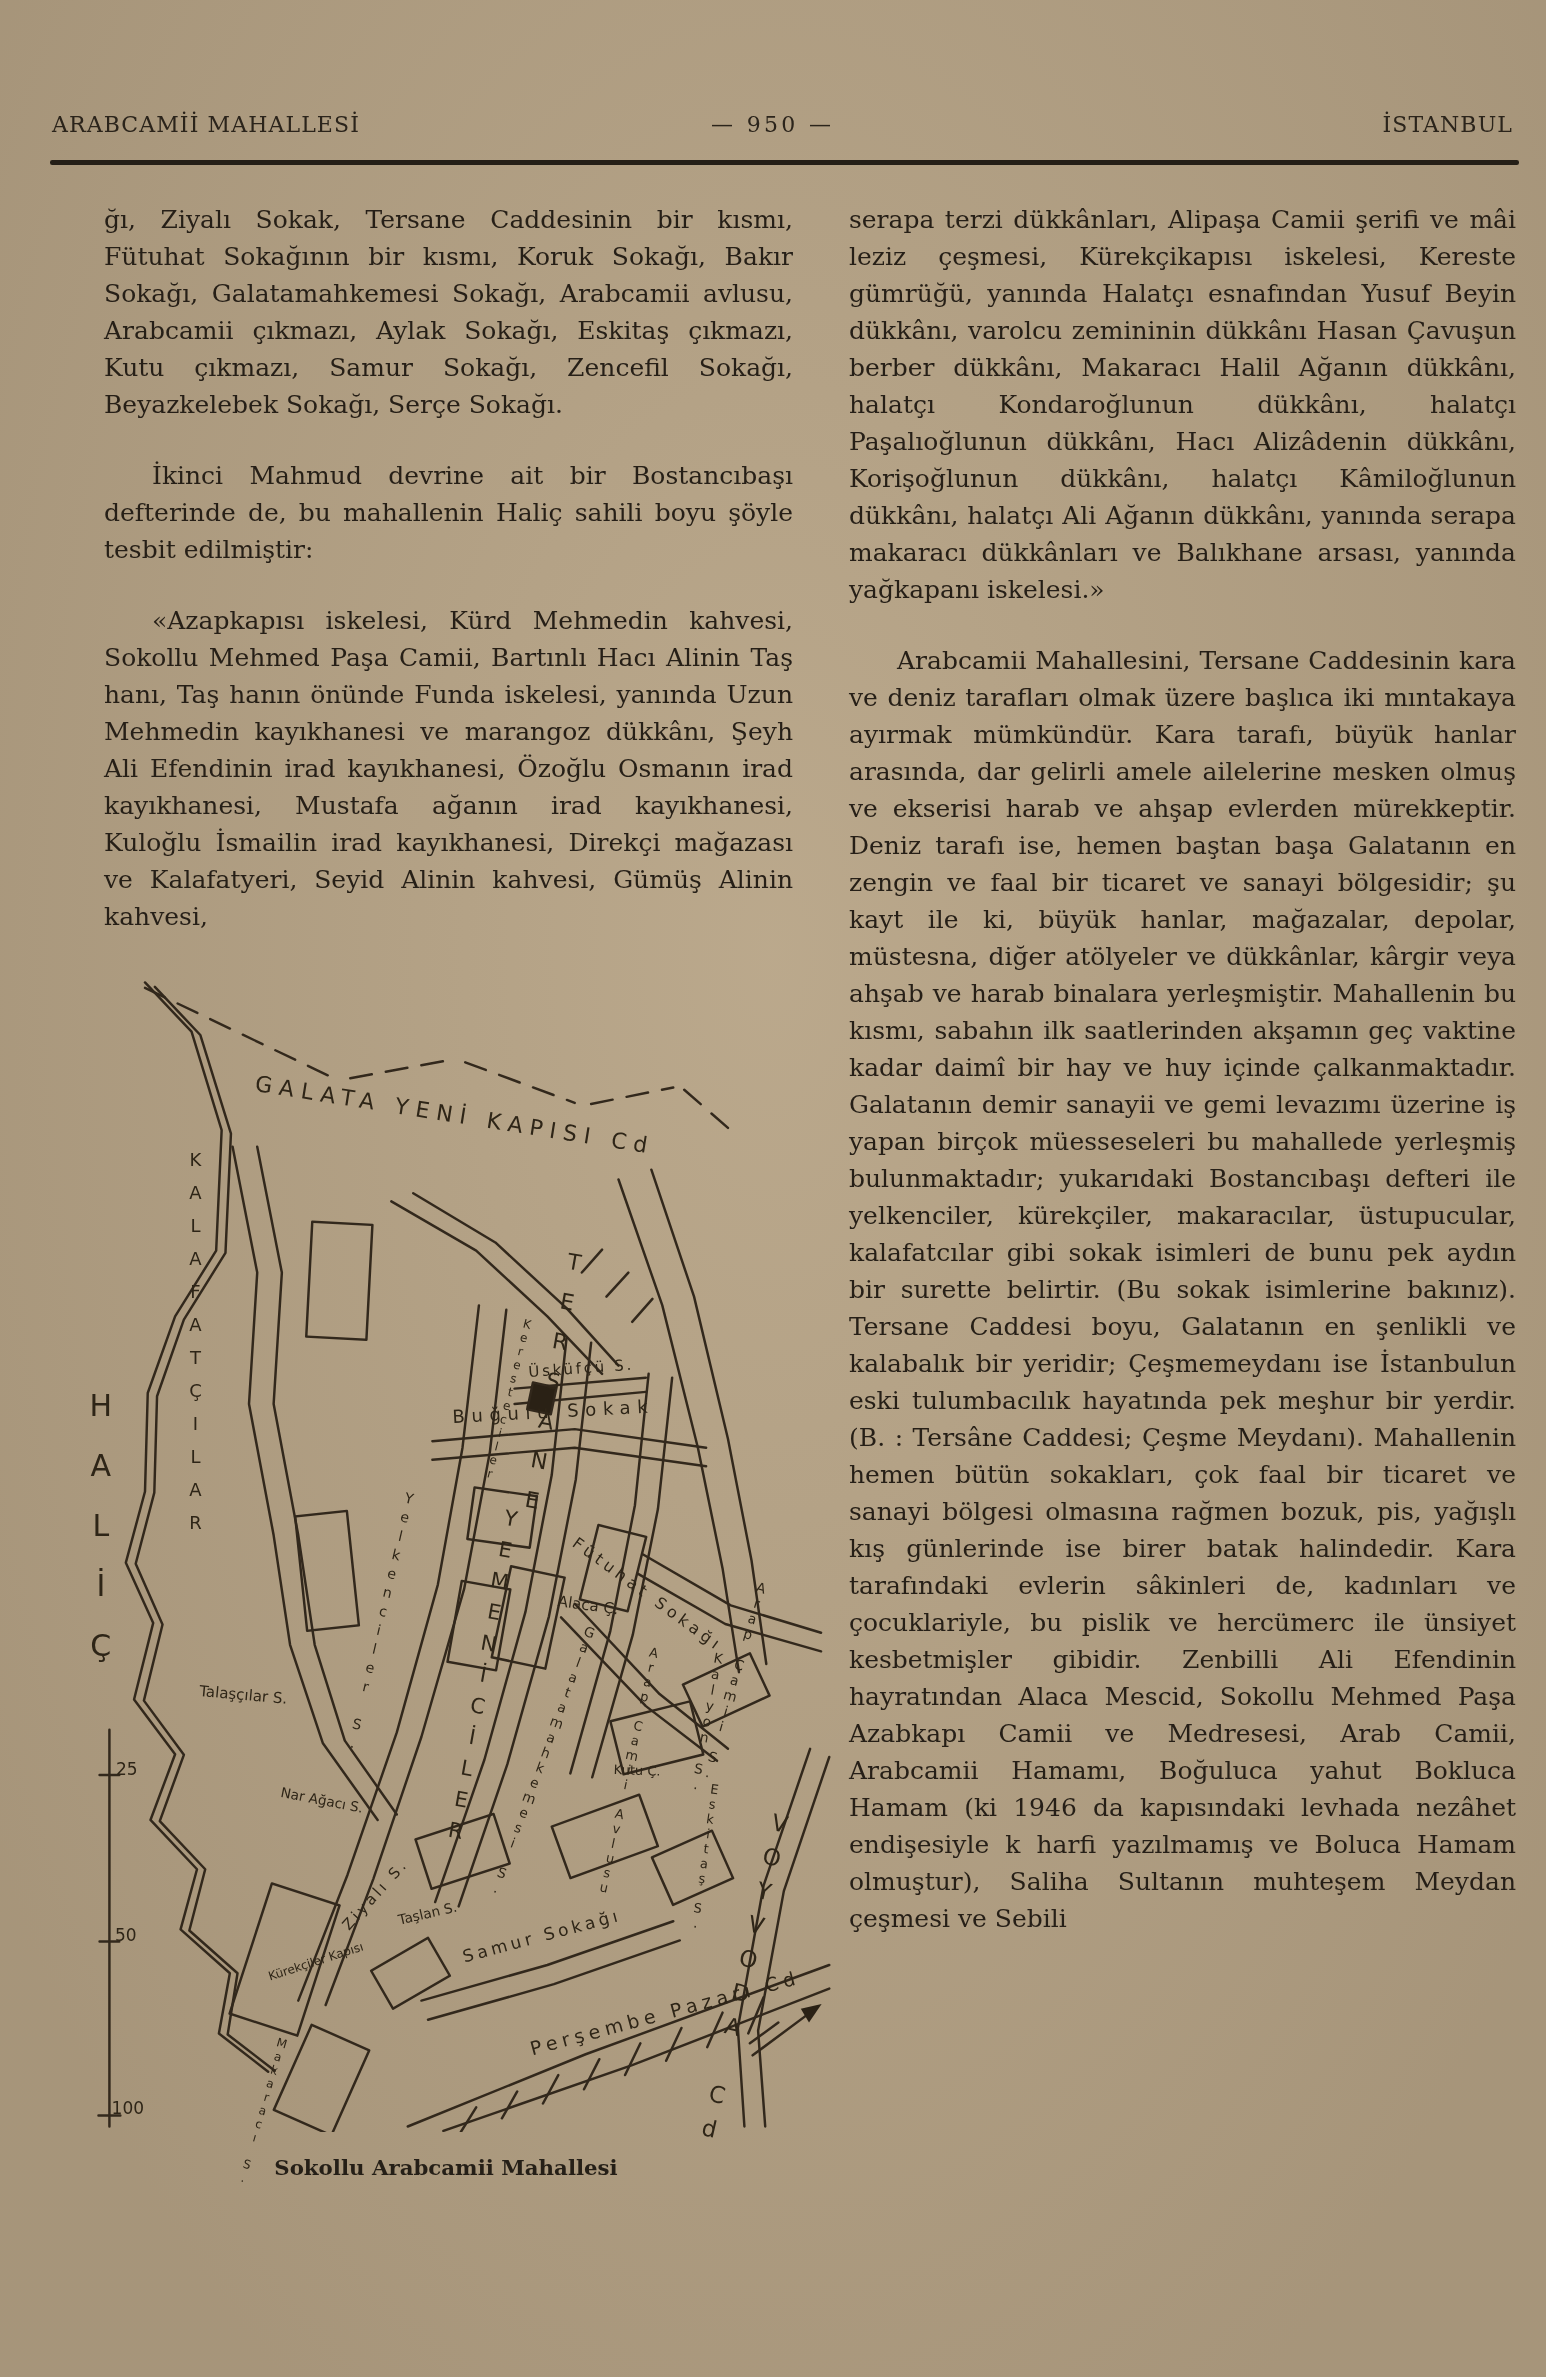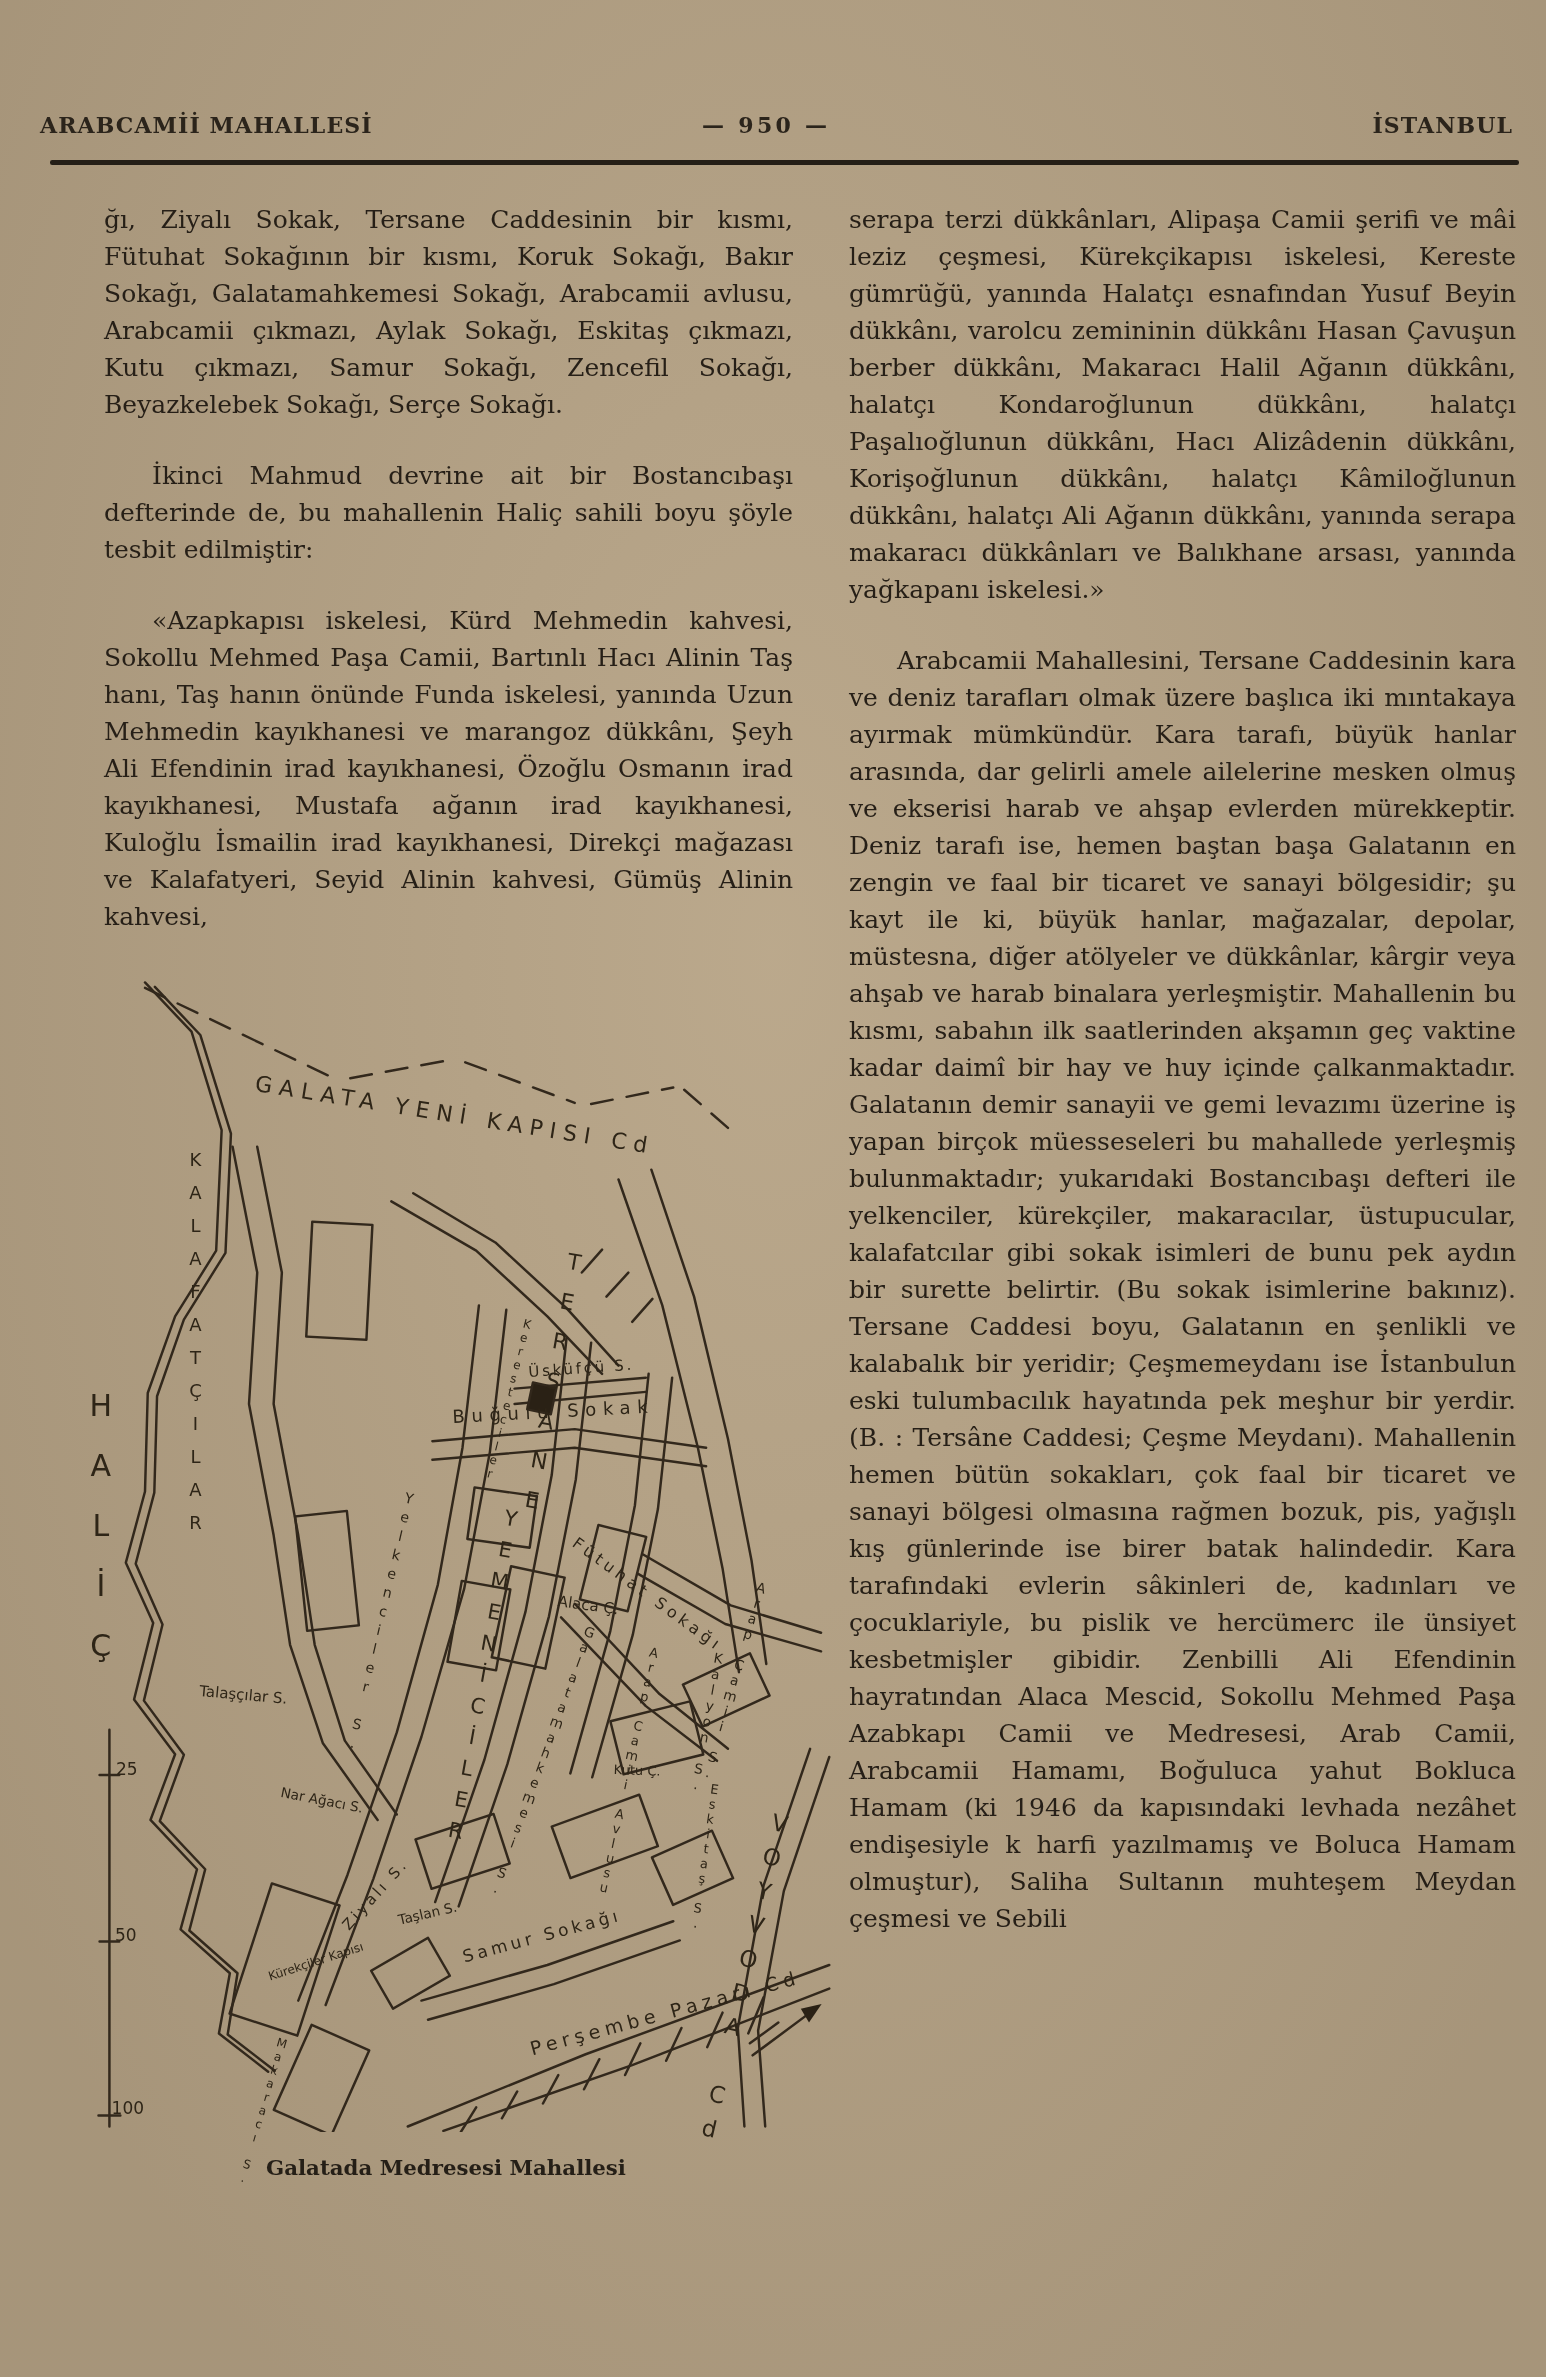--- a/index.html
+++ b/index.html
@@ -16,23 +16,23 @@
     position:relative;
     width:1546px;height:2377px;
     background:
       radial-gradient(ellipse at 50% 40%, rgba(255,244,220,.10), rgba(0,0,0,.07) 85%),
       var(--paper);
     color:var(--ink);
     overflow:hidden;
   }
   
   .header{
-    position:absolute;top:112px;left:40px;right:33px;
+    position:absolute;top:112px;left:52px;right:33px;
     display:flex;align-items:baseline;
-    font-weight:bold;font-size:22px;letter-spacing:1.1px;
+    font-weight:normal;font-size:22px;letter-spacing:1.1px;
     color:#2b241b;
   }
   .h-left{flex:0 0 auto;}
   .h-center{position:absolute;left:50%;transform:translateX(-58%);letter-spacing:3.3px;}
   .h-right{margin-left:auto;}
   .rule{
     position:absolute;top:160px;left:50px;right:27px;height:5px;
     background:#251f17;border-radius:2.2px;
   }
   
@@ -187,21 +187,21 @@
           <div class="ml" style="left:247px;top:957px;font-size:15px;letter-spacing:3.3px;transform:rotate(-48deg);">Ziyalı S.</div>
           <div class="ml" style="left:304px;top:948px;font-size:13.7px;transform:rotate(-13deg);">Taşlan S.</div>
           <div class="ml" style="left:174px;top:1005px;font-size:12px;transform:rotate(-18deg);">Kürekçiler Kapısı</div>
           <div class="ml v" style="left:185px;top:1069px;font-size:12px;transform:rotate(16deg);">Makaracı S.</div>
           <div class="ml" style="left:23px;top:795px;font-size:17px;">25</div>
           <div class="ml" style="left:22px;top:961px;font-size:17px;">50</div>
           <div class="ml" style="left:18.6px;top:1134px;font-size:17px;text-align:right;">100</div>
         </div>
 
         <figcaption>
-          <div>Galatada Medresesi Mahallesi</div>
+          <div>Sokollu Arabcamii Mahallesi</div>
         </figcaption>
       </figure>
     </div>
 
     <div class="col">
       <p class="cont">serapa terzi dükkânları, Alipaşa Camii şerifi ve mâi leziz çeşmesi, Kürekçikapısı iskelesi, Kereste gümrüğü, yanında Halatçı esnafından Yusuf Beyin dükkânı, varolcu zemininin dükkânı Hasan Çavuşun berber dükkânı, Makaracı Halil Ağanın dükkânı, halatçı Kondaroğlunun dükkânı, halatçı Paşalıoğlunun dükkânı, Hacı Alizâdenin dükkânı, Korişoğlunun dükkânı, halatçı Kâmiloğlunun dükkânı, halatçı Ali Ağanın dükkânı, yanında serapa makaracı dükkânları ve Balıkhane arsası, yanında yağkapanı iskelesi.»</p>
       <p class="ind">Arabcamii Mahallesini, Tersane Caddesinin kara ve deniz tarafları olmak üzere başlıca iki mıntakaya ayırmak mümkündür. Kara tarafı, büyük hanlar arasında, dar gelirli amele ailelerine mesken olmuş ve ekserisi harab ve ahşap evlerden mürekkeptir. Deniz tarafı ise, hemen baştan başa Galatanın en zengin ve faal bir ticaret ve sanayi bölgesidir; şu kayt ile ki, büyük hanlar, mağazalar, depolar, müstesna, diğer atölyeler ve dükkânlar, kârgir veya ahşab ve harab binalara yerleşmiştir. Mahallenin bu kısmı, sabahın ilk saatlerinden akşamın geç vaktine kadar daimî bir hay ve huy içinde çalkanmaktadır. Galatanın demir sanayii ve gemi levazımı üzerine iş yapan birçok müesseseleri bu mahallede yerleşmiş bulunmaktadır; yukarıdaki Bostancıbaşı defteri ile yelkenciler, kürekçiler, makaracılar, üstupucular, kalafatcılar gibi sokak isimleri de bunu pek aydın bir surette belirtir. (Bu sokak isimlerine bakınız). Tersane Caddesi boyu, Galatanın en şenlikli ve kalabalık bir yeridir; Çeşmemeydanı ise İstanbulun eski tulumbacılık hayatında pek meşhur bir yerdir. (B. : Tersâne Caddesi; Çeşme Meydanı). Mahallenin hemen bütün sokakları, çok faal bir ticaret ve sanayi bölgesi olmasına rağmen bozuk, pis, yağışlı kış günlerinde ise birer batak halindedir. Kara tarafındaki evlerin sâkinleri de, kadınları ve çocuklariyle, bu pislik ve hercümerc ile ünsiyet kesbetmişler gibidir. Zenbilli Ali Efendinin hayratından Alaca Mescid, Sokollu Mehmed Paşa Azabkapı Camii ve Medresesi, Arab Camii, Arabcamii Hamamı, Boğuluca yahut Bokluca Hamam (ki 1946 da kapısındaki levhada nezâhet endişesiyle k harfi yazılmamış ve Boluca Hamam olmuştur), Saliha Sultanın muhteşem Meydan çeşmesi ve Sebili</p>
     </div>
 
   </div>

